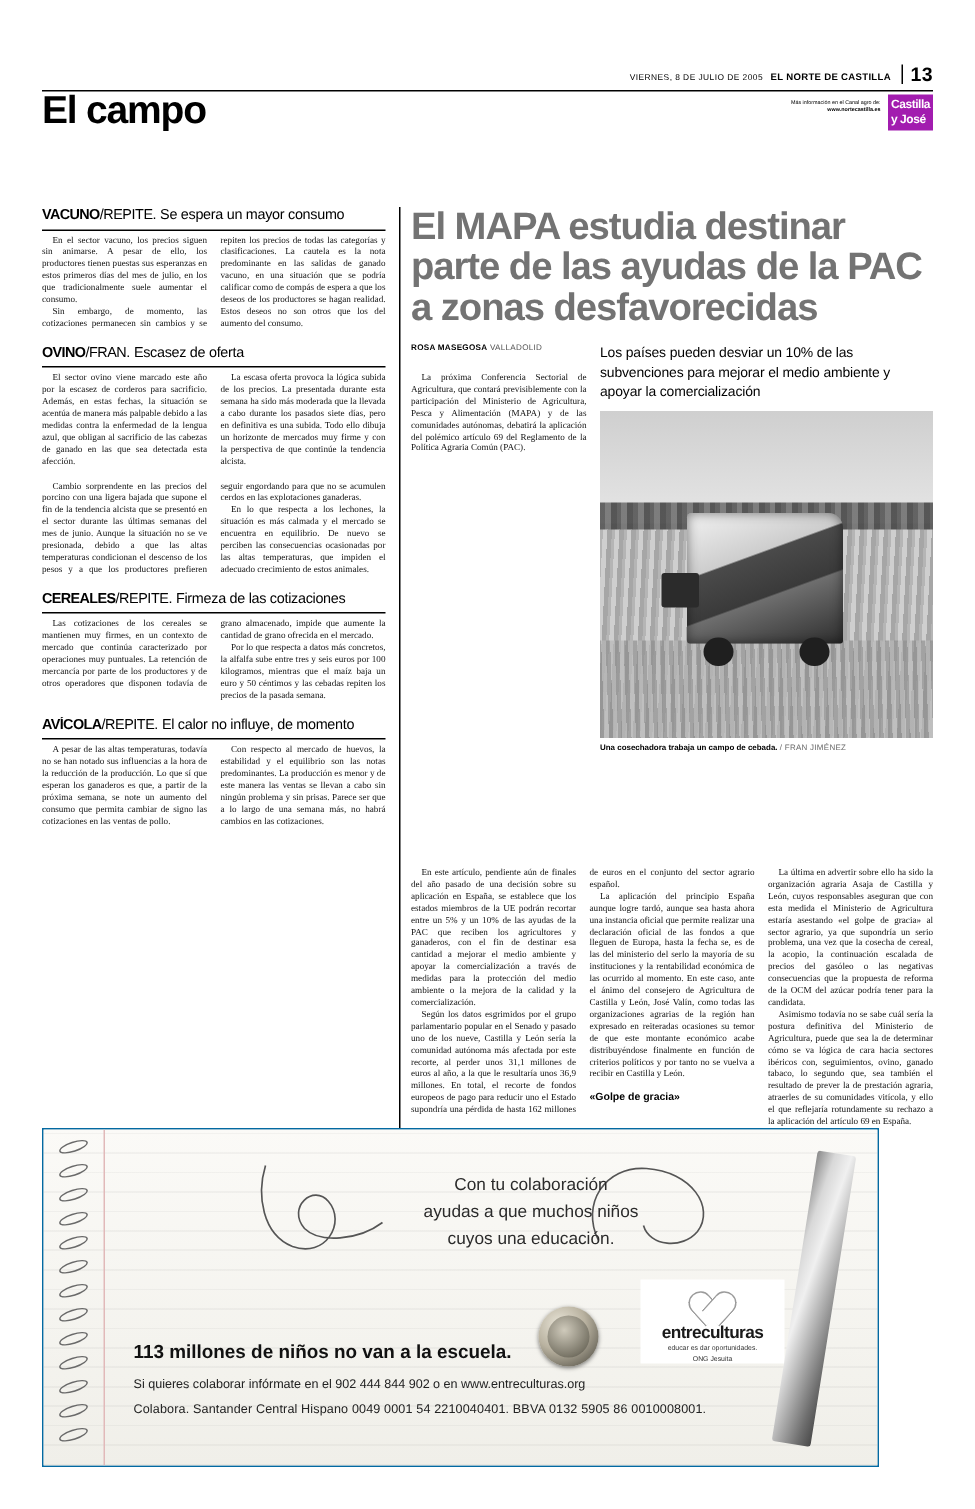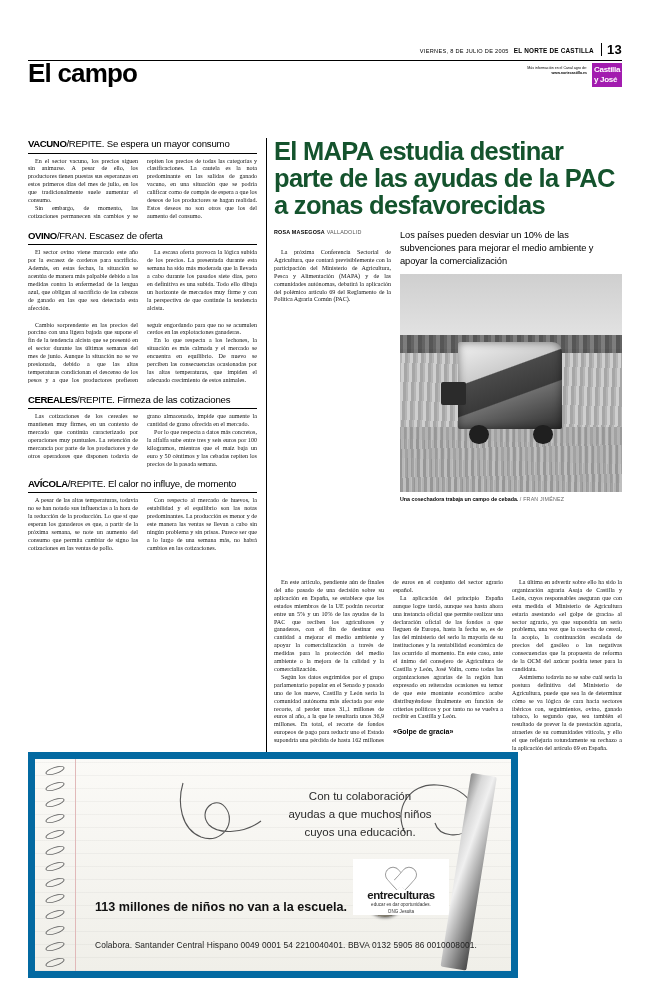--- a/index.html
+++ b/index.html
@@ -154,21 +154,21 @@
     position: absolute;
     left: 246px; top: 0;
     width: 348px;
   }
   .headline {
     font-family: "Liberation Sans", sans-serif;
     font-weight: bold;
     font-size: 25.5px;
     line-height: 27px;
     letter-spacing: -0.7px;
-    color: #14532d;
+    color: #737373;
     margin: 0 0 10px 0;
   }
   .byline {
     font-family: "Liberation Sans", sans-serif;
     font-size: 5.4px;
     letter-spacing: 0.2px;
     margin-bottom: 4px;
     color: #000;
   }
   .byline .author { font-weight: bold; }
@@ -277,23 +277,23 @@
     position: absolute;
     left: 126px; top: 0;
     width: 222px;
   }
   .story-top { position: relative; height: 345px; }
 
   
   .ad {
     position: absolute;
     left: 28px; top: 752px;
-    width: 490px; height: 226px;
+    width: 558px; height: 226px;
     background: #f3f2ee;
-    border: 7px solid #0369a1;
+    border: 1px solid #0369a1;
     overflow: hidden;
   }
   .ad-paper {
     position:absolute; inset:0;
     background:
       repeating-linear-gradient(0deg, rgba(0,0,0,0.035) 0 1px, rgba(0,0,0,0) 1px 13px),
       linear-gradient(#fbfaf7,#f0efe9);
   }
   .ad-spiral {
     position:absolute; left:10px; top:0; bottom:0; width:22px;
@@ -553,16 +553,17 @@
     <div class="ad-logo">
       <div class="heart"></div>
       <div class="brand">entreculturas</div>
       <div class="tagline">educar es dar oportunidades.</div>
       <div class="tagline">ONG Jesuita</div>
     </div>
 
     <div class="ad-pencil"></div>
 
     <div class="ad-headline">113 millones de niños no van a la escuela.</div>
+    <div class="ad-line2">Si quieres colaborar infórmate en el 902 444 844 902 o en www.entreculturas.org</div>
     <div class="ad-line3">Colabora.   Santander  Central  Hispano   0049 0001 54 2210040401.   BBVA   0132 5905 86 0010008001.</div>
   </div>
 
 </div>
 
 </body></html>

